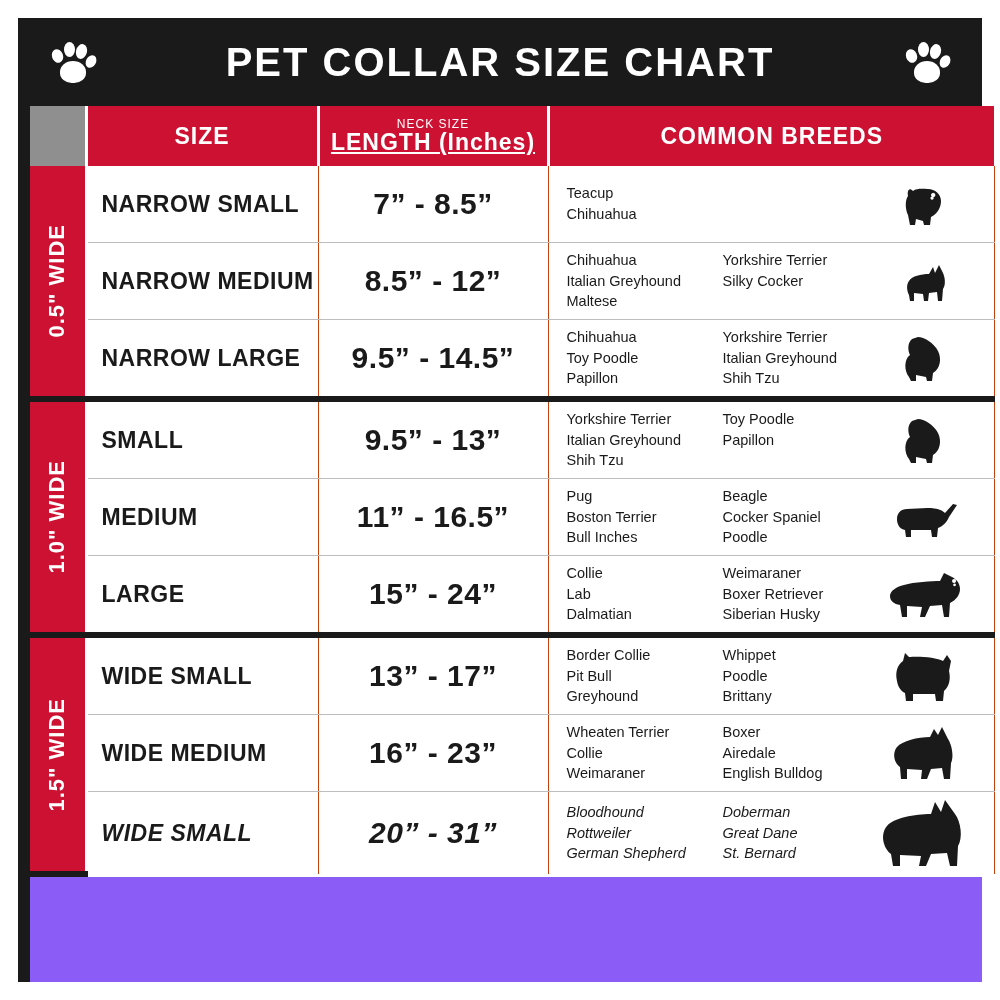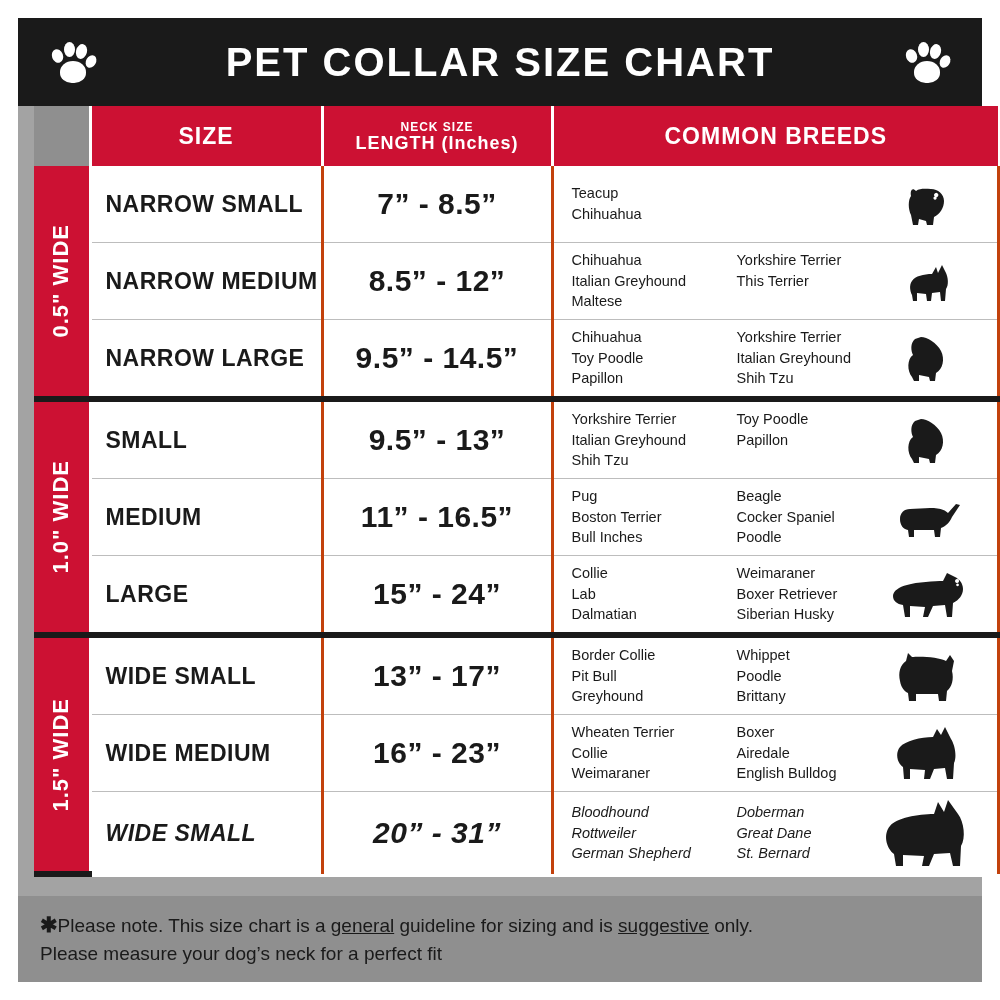--- a/index.html
+++ b/index.html
@@ -65,21 +65,21 @@
     left: 14px;
     top: 26px;
     border-radius: 50% 50% 45% 45%;
   }
   .paw .t1 { width: 11px; height: 14px; left: 6px;  top: 14px; transform: rotate(-20deg); }
   .paw .t2 { width: 11px; height: 15px; left: 18px; top: 7px;  }
   .paw .t3 { width: 11px; height: 15px; left: 30px; top: 9px;  transform: rotate(14deg); }
   .paw .t4 { width: 10px; height: 13px; left: 40px; top: 20px; transform: rotate(30deg); }
 
   
-  .tablewrap { flex: 1; background: #a3a3a3; padding: 0 0 0 16px; }
+  .tablewrap { flex: 1; background: #8b5cf6; padding: 0 0 0 0; margin-left: 12px; }
   table.size-table {
     width: 100%;
     border-collapse: collapse;
     table-layout: fixed;
     background: #ffffff;
   }
   table.size-table col.c-wide   { width: 56px; }
   table.size-table col.c-size   { width: 232px; }
   table.size-table col.c-len    { width: 230px; }
   table.size-table col.c-breeds { width: 446px; }
@@ -98,29 +98,29 @@
   }
   thead th.corner {
     background: #8f8f8f;
     border-right: 3px solid #ffffff;
   }
   thead th.len-head { line-height: 1.0; }
   thead th.len-head .small {
     display: block;
     font-size: 12px;
     letter-spacing: 1px;
-    font-weight: bold;
+    font-weight: normal;
     margin-bottom: 1px;
   }
-  thead th.len-head .big { display: block; font-size: 18px; }
+  thead th.len-head .big { display: block; font-size: 23px; text-decoration: underline; }
   thead th:last-child { border-right: 0; text-align: center; }
 
   tbody td {
     border-bottom: 1px solid #bdbdbd;
-    border-right: 3px solid #c2410c;
+    border-right: 1px solid #c2410c;
     padding: 0;
     vertical-align: middle;
     background: #ffffff;
   }
   tbody tr.group-end td { border-bottom: 6px solid #1a1a1a; }
   tbody tr:last-child td { border-bottom: 0; font-style: italic; }
 
   td.widecell {
     background: #cc1133;
     border-right: 3px solid #ffffff;
@@ -160,21 +160,21 @@
     display: flex;
     align-items: center;
     justify-content: space-between;
     padding: 6px 8px 6px 18px;
     box-sizing: border-box;
     min-height: 64px;
   }
   .breedcols {
     display: flex;
     flex: 1;
-    gap: 17px;
+    gap: 8px;
   }
   .breedcol {
     font-size: 14.5px;
     line-height: 1.42;
     color: #1a1a1a;
   }
   .breedcol.first { width: 148px; flex: 0 0 148px; }
   .breedcol.second { flex: 1; }
   .dogicon {
     flex: 0 0 auto;
@@ -274,21 +274,21 @@
             <td class="breedcell">
               <div class="breedbox">
                 <div class="breedcols">
                   <div class="breedcol first">
                     <div>Chihuahua</div>
                     <div>Italian Greyhound</div>
                     <div>Maltese</div>
                   </div>
                   <div class="breedcol second">
                     <div>Yorkshire Terrier</div>
-                    <div>This Terrier</div>
+                    <div>Silky Cocker</div>
                   </div>
                 </div>
                 <div class="dogicon">
                   <svg width="56" height="44" viewBox="0 0 56 44" aria-hidden="true">
                     <path fill="#1a1a1a" d="M40 6 L36 14 L34 8 L30 15 C22 15 13 17 10 22 C7 26 8 32 10 36 L11 42 L15 42 L15 34 L24 35 L25 42 L29 42 L30 34 L38 33 L39 42 L43 42 L44 30 C47 26 46 18 44 14 Z"></path>
                   </svg>
                 </div>
               </div>
             </td>
           </tr>
@@ -478,21 +478,15 @@
                   </svg>
                 </div>
               </div>
             </td>
           </tr>
 
         </tbody>
       </table>
     </div>
 
-    <div class="footer">
-      <div>
-        <span class="star">✱</span><span>Please note. This size chart is a </span><u>general</u><span> guideline for sizing and is </span><u>suggestive</u><span> only.</span>
-      </div>
-      <div>Please measure your dog’s neck for a perfect fit</div>
-    </div>
 
   </div>
 </div>
 
 </body></html>

